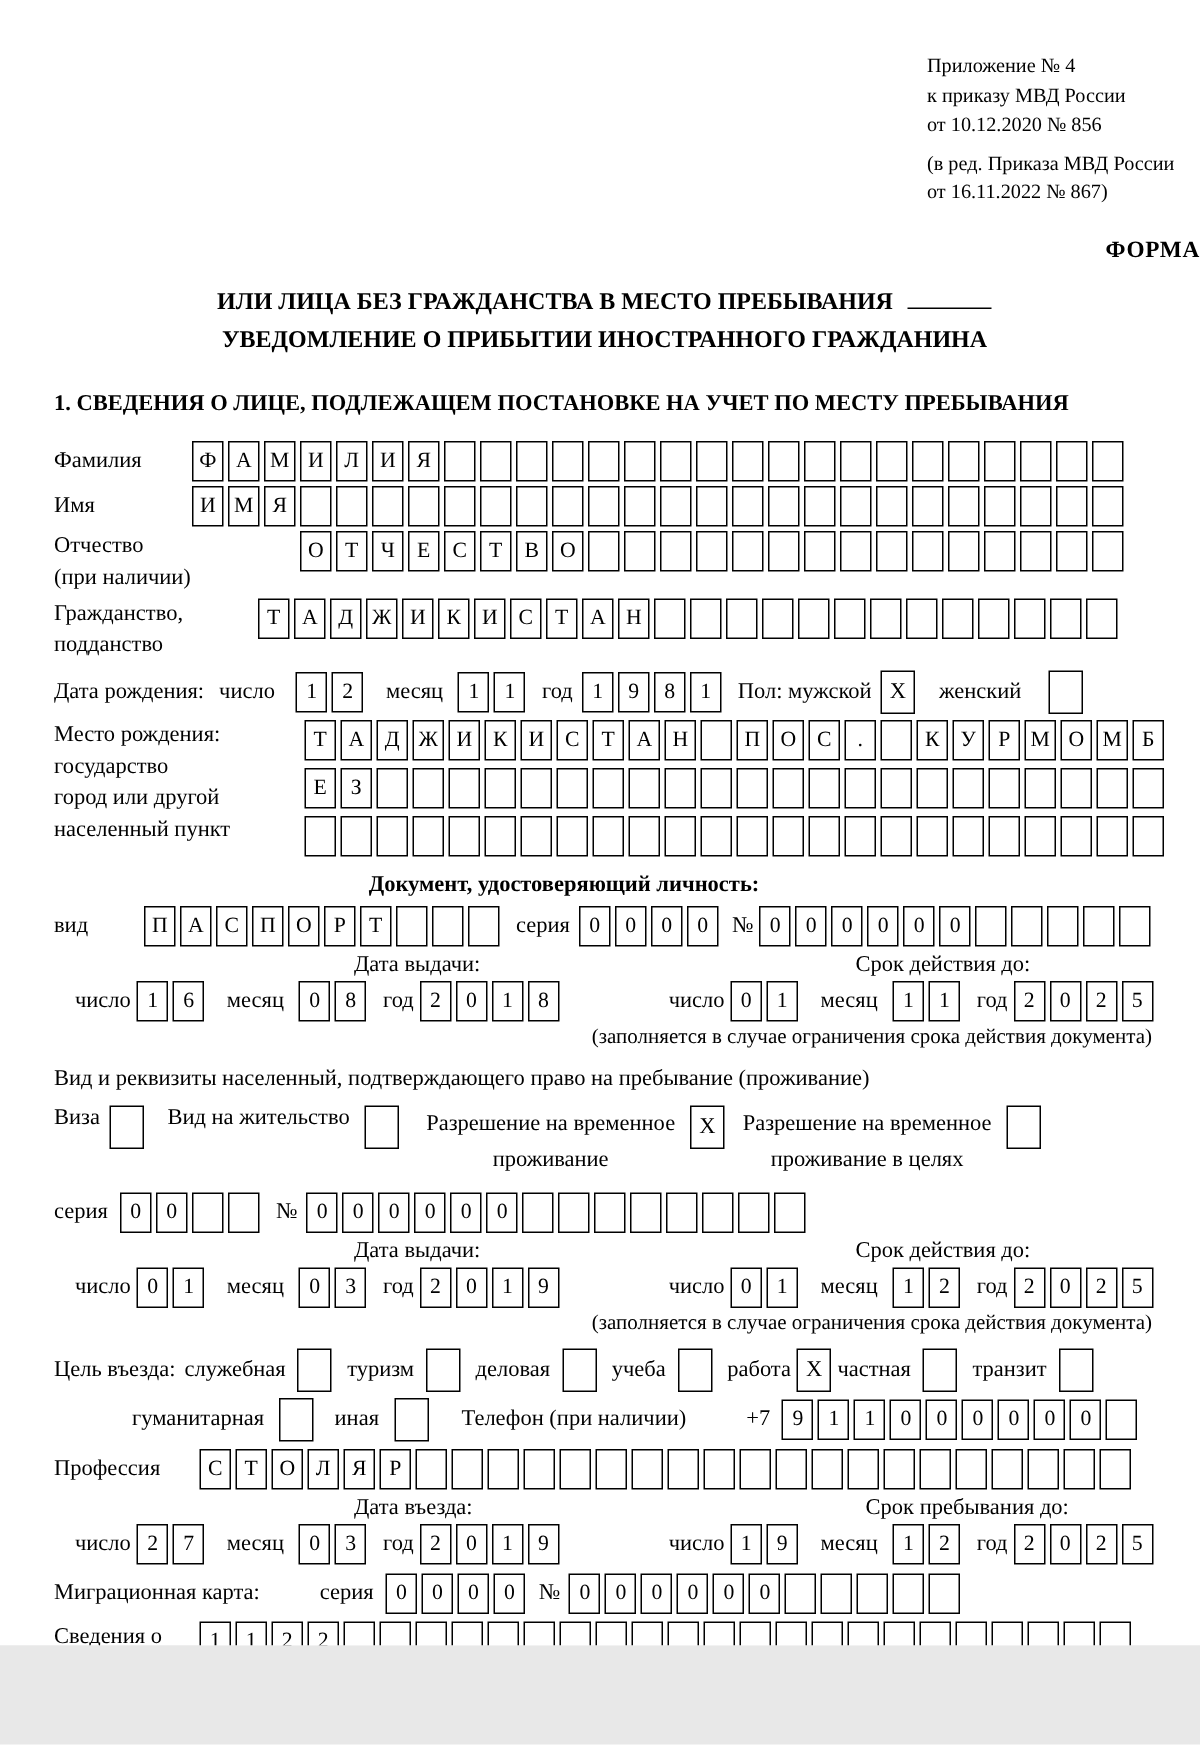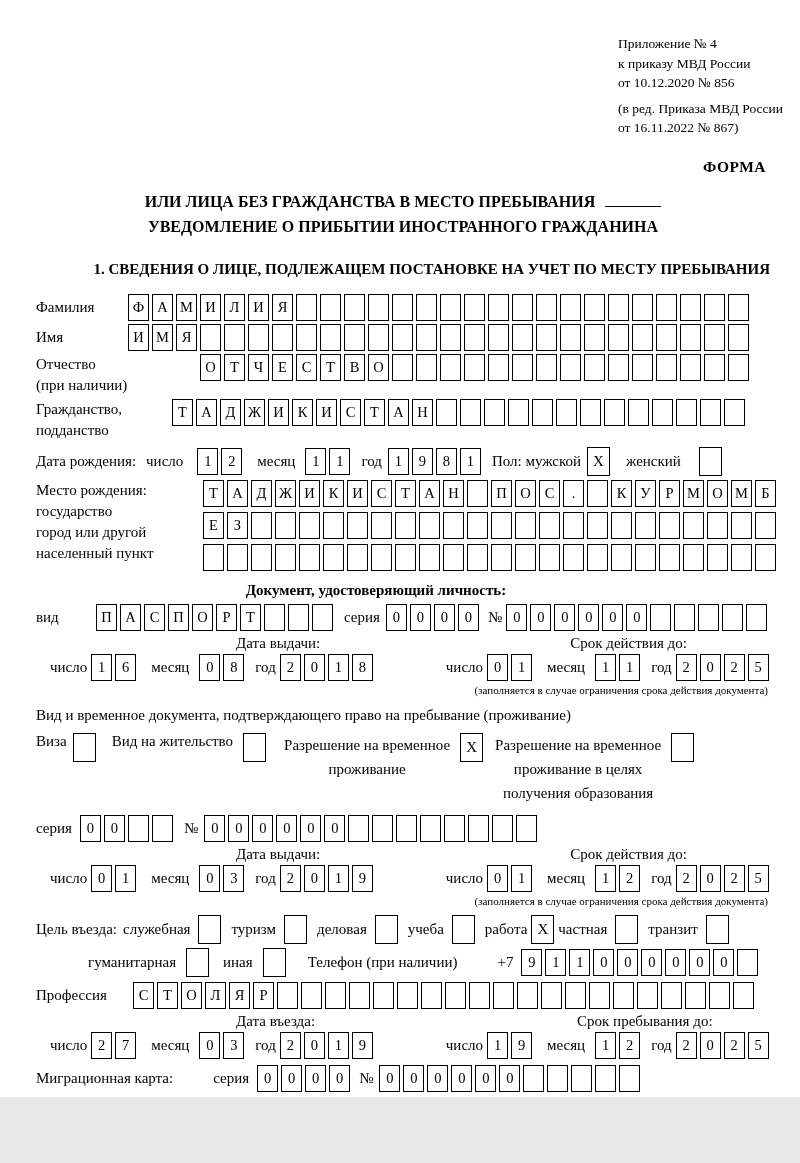--- a/index.html
+++ b/index.html
@@ -4,24 +4,24 @@
 <style>
   html,body { margin:0; padding:0; background:#e8e8e8; }
   .page {
     width:800px; height:1097px; margin:0 auto; background:#ffffff;
     font-family:"Liberation Serif","DejaVu Serif",serif; color:#000;
     position:relative; box-sizing:border-box; padding:34px 0 0 36px; overflow:hidden;
   }
   
   .ref { margin-left:582px; font-size:13.5px; line-height:1.45; }
   .ref .gap { margin-top:6px; }
-  .forma { text-align:right; padding-right:34px; font-weight:bold; font-size:15.5px; margin-top:20px; letter-spacing:.5px; }
+  .forma { text-align:right; font-weight:bold; font-size:15.5px; margin-top:20px; letter-spacing:.5px; }
   .title { text-align:center; font-weight:bold; font-size:16px; margin-top:14px; line-height:1.55; padding-right:30px; }
   .blank-line { display:inline-block; width:56px; border-bottom:1.8px solid #000; height:.9em; margin-left:10px; }
-  .sec { font-weight:bold; font-size:15px; margin-top:22px; margin-bottom:16px; text-align:right; padding-right:30px; }
+  .sec { font-weight:bold; font-size:15px; margin-top:22px; margin-bottom:16px; text-align:left; padding-right:30px; }
 
   .frow { display:flex; align-items:center; font-size:15px; margin-bottom:3px; }
   .frow.top { align-items:flex-start; }
   .flabel { flex:0 0 auto; line-height:21px; }
   .lw1 { width:92px; }   
   .lw2 { width:164px; }  
   .lw3 { width:136px; }  
   .lw4 { width:167px; }  
   .lw5 { width:97px; }   
 
@@ -35,21 +35,21 @@
     flex:0 0 auto; width:21px; height:27px; border:1.5px solid #000;
     display:flex; align-items:center; justify-content:center; font-size:15px; background:#fff;
   }
   .dlabel { flex:0 0 auto; }
   .ml4{margin-left:4px}.ml6{margin-left:6px}.ml8{margin-left:8px}.ml10{margin-left:10px}
   .ml12{margin-left:12px}.ml14{margin-left:14px}.ml16{margin-left:16px}.ml18{margin-left:18px}
   .ml22{margin-left:22px}.ml40{margin-left:40px}.ml52{margin-left:52px}
 
   .doc-heading { text-align:center; font-weight:bold; font-size:15px; margin:6px 0 5px 0; padding-right:84px; }
   .two-headers { display:flex; font-size:15px; margin:4px 0 2px 0; }
-  .note { text-align:right; font-size:11px; margin:2px 32px 8px 0; }
+  .note { text-align:right; font-size:14px; margin:2px 32px 8px 0; }
   .para { font-size:15px; margin:4px 0 2px 0; line-height:1.5; }
 
   .opts { display:flex; align-items:flex-start; margin:6px 0 10px 0; font-size:15px; }
   .opt { display:flex; align-items:flex-start; }
   .optlines { text-align:center; line-height:24px; }
   .opt .cbox { margin-left:10px; }
 </style>
 </head>
 <body>
 
@@ -393,21 +393,21 @@
     <div class="cells ml4">
         <div class="cell">2</div>
         <div class="cell">0</div>
         <div class="cell">2</div>
         <div class="cell">5</div>
       </div>
   </div>
 
   <div class="note">(заполняется в случае ограничения срока действия документа)</div>
 
-  <div class="para">Вид и временное документа, подтверждающего право на пребывание (проживание)</div>
+  <div class="para">Вид и реквизиты населенный, подтверждающего право на пребывание (проживание)</div>
 
   <div class="opts">
     <div class="opt">
       <span>Виза</span>
       <div class="cbox" style="margin-left:6px"></div>
     </div>
     <div class="opt ml16">
       <span>Вид на жительство</span>
       <div class="cbox ml22"></div>
     </div>
@@ -415,21 +415,20 @@
       <div class="optlines">
         <div>Разрешение на временное</div>
         <div>проживание</div>
       </div>
       <div class="cbox">X</div>
     </div>
     <div class="opt ml12">
       <div class="optlines">
         <div>Разрешение на временное</div>
         <div>проживание в целях</div>
-        <div>получения образования</div>
       </div>
       <div class="cbox"></div>
     </div>
   </div>
 
   <div class="frow">
     <span class="dlabel">серия</span>
     <div class="cells ml8">
         <div class="cell">0</div>
         <div class="cell">0</div>

